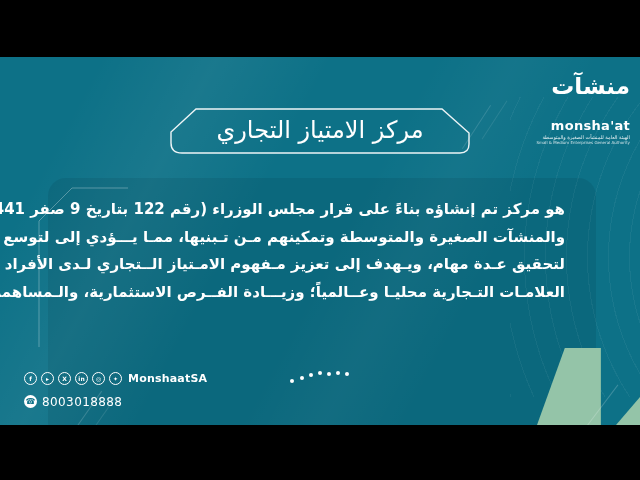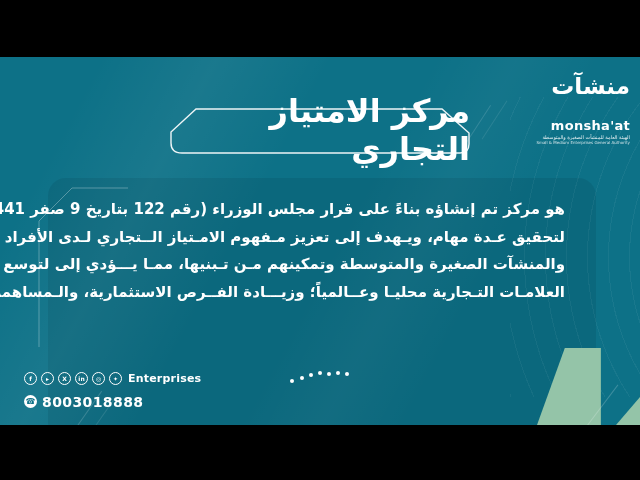--- a/index.html
+++ b/index.html
@@ -60,21 +60,21 @@
   .logo-ar{font-size:23px;font-weight:bold;letter-spacing:-1px;}
   .logo-en{font-size:13px;font-weight:bold;margin-top:21px;letter-spacing:.3px;}
   .logo-tag-ar{font-size:5px;margin-top:3px;opacity:.9;}
   .logo-tag-en{font-size:4px;margin-top:1px;opacity:.8;}
 
   
   .plaque{position:absolute;left:170px;top:51px;width:300px;height:46px;}
   .plaque svg{position:absolute;left:0;top:0;}
   .plaque-text{
     position:absolute;inset:0;display:flex;align-items:center;justify-content:center;
-    font-size:32px;font-weight:bold;direction:rtl;padding-bottom:3px;
+    font-size:24px;font-weight:normal;direction:rtl;padding-bottom:3px;
   }
 
   
   .body-text{
     position:absolute;left:40px;top:139px;width:525px;
     direction:rtl;text-align:right;
     font-size:15px;font-weight:bold;line-height:27.5px;white-space:nowrap;
   }
 
   
@@ -96,21 +96,21 @@
     display:flex;align-items:center;justify-content:center;
     font-size:6px;font-weight:bold;color:#fff;line-height:1;flex:0 0 auto;
   }
   .handle{font-size:11px;font-weight:bold;margin-right:2px;margin-left:2px;letter-spacing:.2px;}
   .phone-row{display:flex;align-items:center;gap:5px;margin-top:8px;height:15px;}
   .phone-circle{
     width:13px;height:13px;background:#fff;border-radius:50%;
     display:flex;align-items:center;justify-content:center;
     font-size:8px;color:#0d7187;line-height:1;flex:0 0 auto;
   }
-  .phone-number{font-size:14px;font-weight:bold;letter-spacing:.4px;}
+  .phone-number{font-size:12px;font-weight:normal;letter-spacing:.4px;}
 </style>
 </head>
 <body>
 
 <div class="screen">
   <div class="bar top"></div>
 
   <div class="slide">
     <div class="streaks"></div>
     <div class="arcs"></div>
@@ -138,22 +138,22 @@
 
     <div class="plaque">
       <svg width="300" height="46" viewBox="0 0 300 46">
         <path d="M26 1 L272 1 L299 25 L299 36 Q299 45 290 45 L12 45 Q1 45 1 35 L1 24 Z" fill="none" stroke="rgba(255,255,255,0.92)" stroke-width="1.4"></path>
       </svg>
       <div class="plaque-text">مركز الامتياز التجاري</div>
     </div>
 
     <div class="body-text">
       <div>هو مركز تم إنشاؤه بناءً على قرار مجلس الوزراء (رقم 122 بتاريخ 9 صفر 1441 )</div>
+      <div>والمنشآت الصغيرة والمتوسطة وتمكينهم مـن تـبنيها، ممـا يـــؤدي إلى لتوسع</div>
       <div>لتحقيق عـدة مهام، ويـهدف إلى تعزيز مـفهوم الامـتياز الــتجاري لـدى الأفراد</div>
-      <div>والمنشآت الصغيرة والمتوسطة وتمكينهم مـن تـبنيها، ممـا يـــؤدي إلى لتوسع</div>
       <div>العلامـات التـجارية محليـا وعــالمياً؛ وزيـــادة الفــرص الاستثمارية، والـمساهمة</div>
     </div>
 
     <div class="dots">
       <span class="dot"></span>
       <span class="dot"></span>
       <span class="dot"></span>
       <span class="dot"></span>
       <span class="dot"></span>
       <span class="dot"></span>
@@ -161,21 +161,21 @@
     </div>
 
     <div class="social">
       <div class="social-row">
         <span class="icon-circle">f</span>
         <span class="icon-circle">▸</span>
         <span class="icon-circle">X</span>
         <span class="icon-circle">in</span>
         <span class="icon-circle">◎</span>
         <span class="icon-circle">✦</span>
-        <span class="handle">Enterprises</span>
+        <span class="handle">MonshaatSA</span>
       </div>
       <div class="phone-row">
         <span class="phone-circle">☎</span>
         <span class="phone-number">8003018888</span>
       </div>
     </div>
   </div>
 
   <div class="bar bottom"></div>
 </div>

